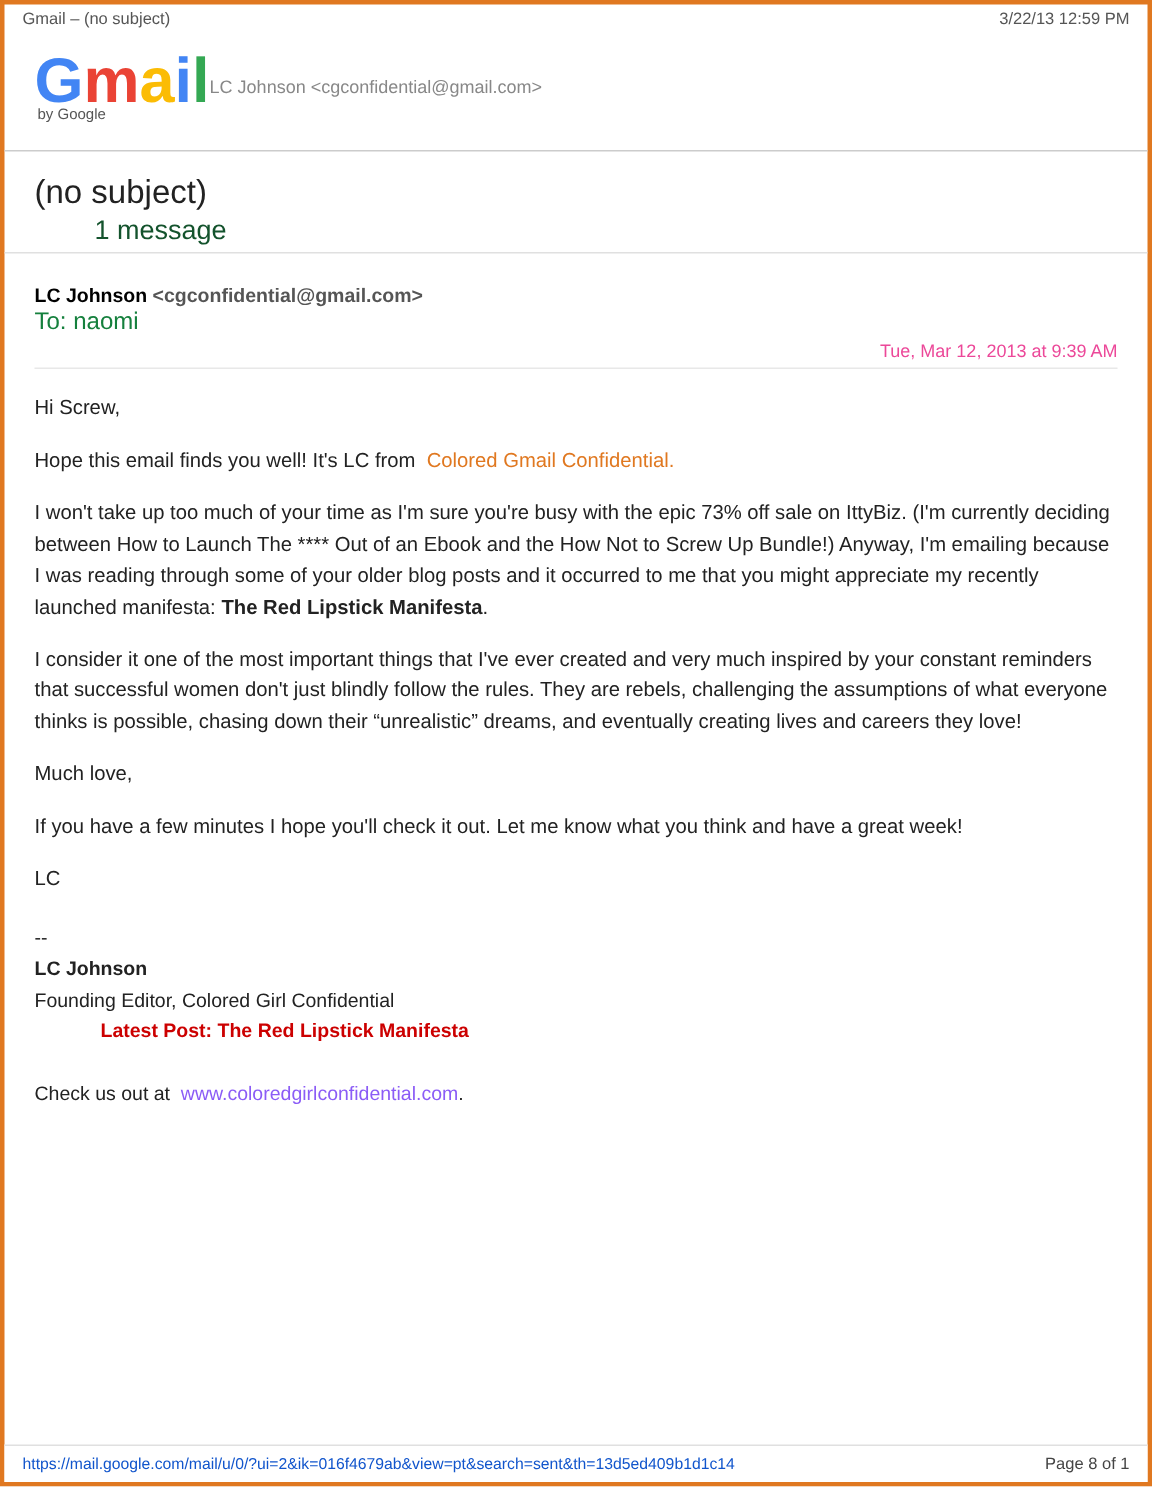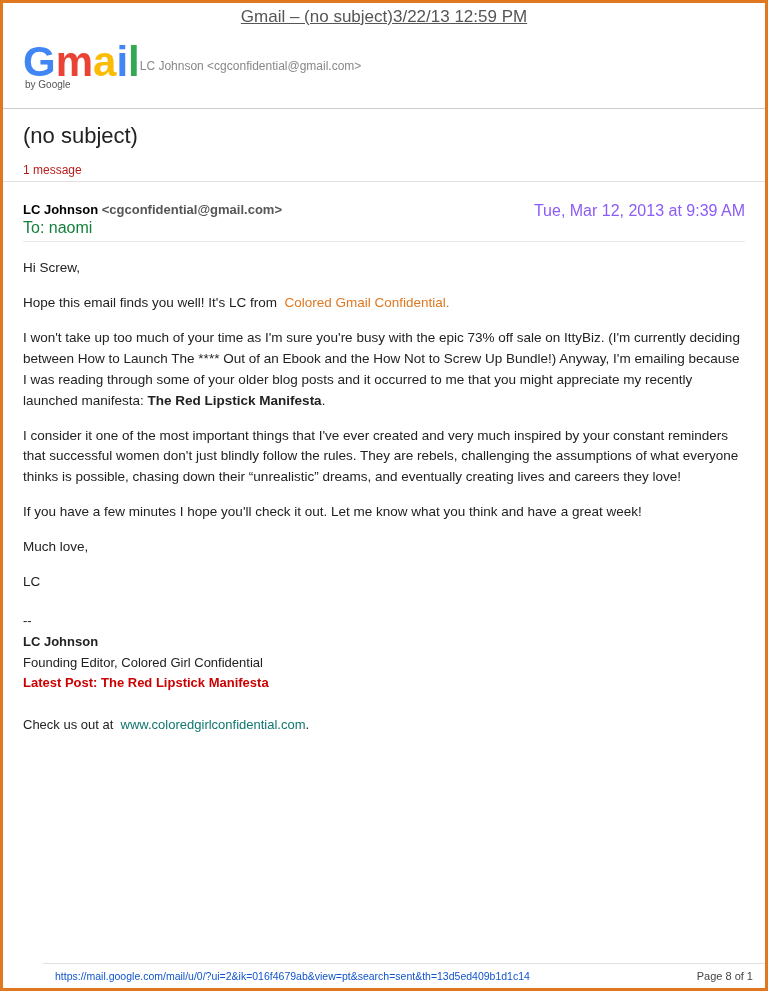--- a/index.html
+++ b/index.html
@@ -16,27 +16,26 @@
       min-height: 991px;
       background: #fff;
       border: 3px solid #e07820;
       position: relative;
       padding: 0;
     }
 
     
     .top-bar {
       display: flex;
-      justify-content: center;
+      justify-content: space-between;
       align-items: center;
       padding: 4px 12px;
-      font-size: 17px;
+      font-size: 11px;
       color: #555;
       border-bottom: none;
-      text-decoration: underline;
     }
 
     
     .header-area {
       display: flex;
       justify-content: flex-start;
       align-items: center;
       padding: 10px 20px 18px 20px;
       border-bottom: 1px solid #ccc;
     }
@@ -75,26 +74,27 @@
     
     .subject-area {
       padding: 14px 20px 4px 20px;
       border-bottom: 1px solid #e0e0e0;
     }
 
     .subject-title {
       font-size: 22px;
       font-weight: normal;
       color: #222;
-      margin-bottom: 14px;
+      margin-bottom: 2px;
     }
 
     .message-count {
-      font-size: 12px;
-      color: #b91c1c;
+      font-size: 18px;
+      color: #14532d;
+      margin-left: 40px;
     }
 
     
     .email-container {
       padding: 10px 20px 10px 20px;
     }
 
     .email-meta {
       display: flex;
       justify-content: space-between;
@@ -116,38 +116,39 @@
       color: #555;
     }
 
     .recipient-line {
       font-size: 16px;
       color: #15803d;
       margin-top: 2px;
     }
 
     .email-date {
-      font-size: 16px;
-      color: #8b5cf6;
+      font-size: 12px;
+      color: #ec4899;
       white-space: nowrap;
+      margin-top: 38px;
     }
 
     .email-body {
       padding: 16px 0 10px 0;
       font-size: 13.5px;
       line-height: 1.55;
       color: #222;
     }
 
     .email-body p {
       margin-bottom: 14px;
     }
 
     .email-body a {
-      color: #0f766e;
+      color: #8b5cf6;
       text-decoration: none;
     }
 
     .email-body .link-orange {
       color: #e07820;
     }
 
     .bold { font-weight: bold; }
 
     
@@ -163,20 +164,21 @@
       font-weight: bold;
     }
 
     .signature .sig-title {
       font-weight: normal;
     }
 
     .signature .latest-post {
       color: #cc0000;
       font-weight: bold;
+      margin-left: 44px;
     }
 
     .signature .latest-post-link {
       color: #cc0000;
       font-weight: bold;
       text-decoration: none;
     }
 
     
     .footer-bar {
@@ -185,21 +187,20 @@
       left: 0;
       right: 0;
       display: flex;
       justify-content: space-between;
       align-items: center;
       padding: 6px 12px;
       font-size: 10.5px;
       color: #555;
       border-top: 1px solid #e0e0e0;
       background: #fff;
-      margin-left: 40px;
     }
 
     .footer-url {
       color: #1155CC;
       text-decoration: none;
     }
 
     .footer-page {
       font-size: 11px;
       color: #444;
@@ -257,25 +258,25 @@
       <p>
         <span>I won't take up too much of your time as I'm sure you're busy with the epic 73% off sale on IttyBiz. (I'm currently deciding between How to Launch The **** Out of an Ebook and the How Not to Screw Up Bundle!) Anyway, I'm emailing because I was reading through some of your older blog posts and it occurred to me that you might appreciate my recently launched manifesta:</span>
         <span class="bold"> <span>The Red Lipstick Manifesta</span></span>.
       </p>
 
       <p>
         <span>I consider it one of the most important things that I've ever created and very much inspired by your constant reminders that successful women don't just blindly follow the rules. They are rebels, challenging the assumptions of what everyone thinks is possible, chasing down their “unrealistic” dreams, and eventually creating lives and careers they love!</span>
       </p>
 
       <p>
+        <span>Much love,</span>
+      </p>
+
+      <p>
         <span>If you have a few minutes I hope you'll check it out. Let me know what you think and have a great week!</span>
-      </p>
-
-      <p>
-        <span>Much love,</span>
       </p>
 
       <p>
         <span>LC</span>
       </p>
 
       <div class="signature">
         <div>--</div>
         <div class="sig-name bold">LC Johnson</div>
         <div class="sig-title">Founding Editor, Colored Girl Confidential</div>

